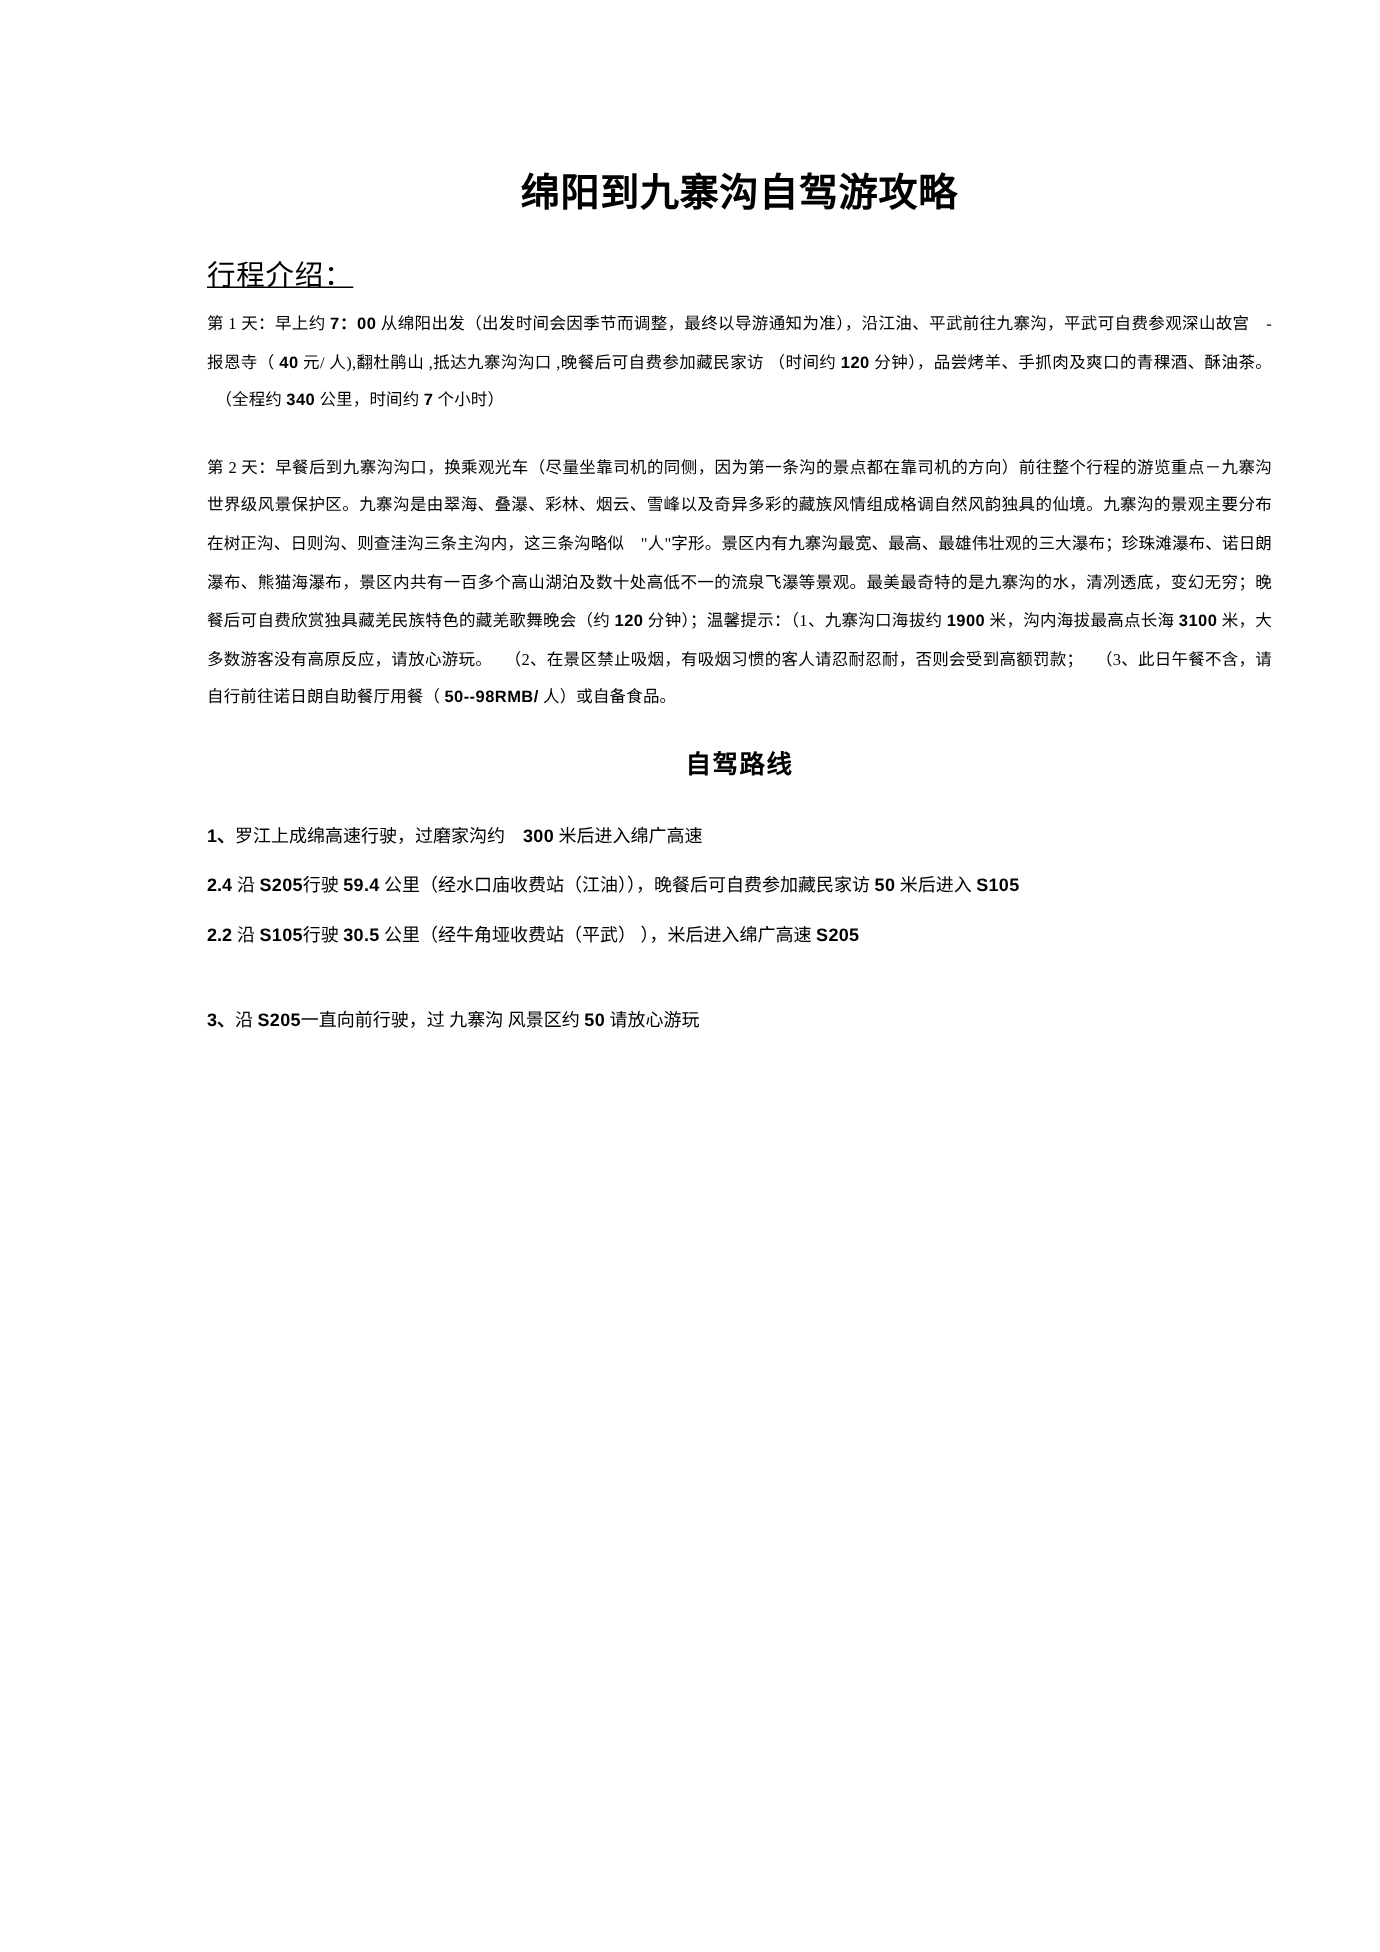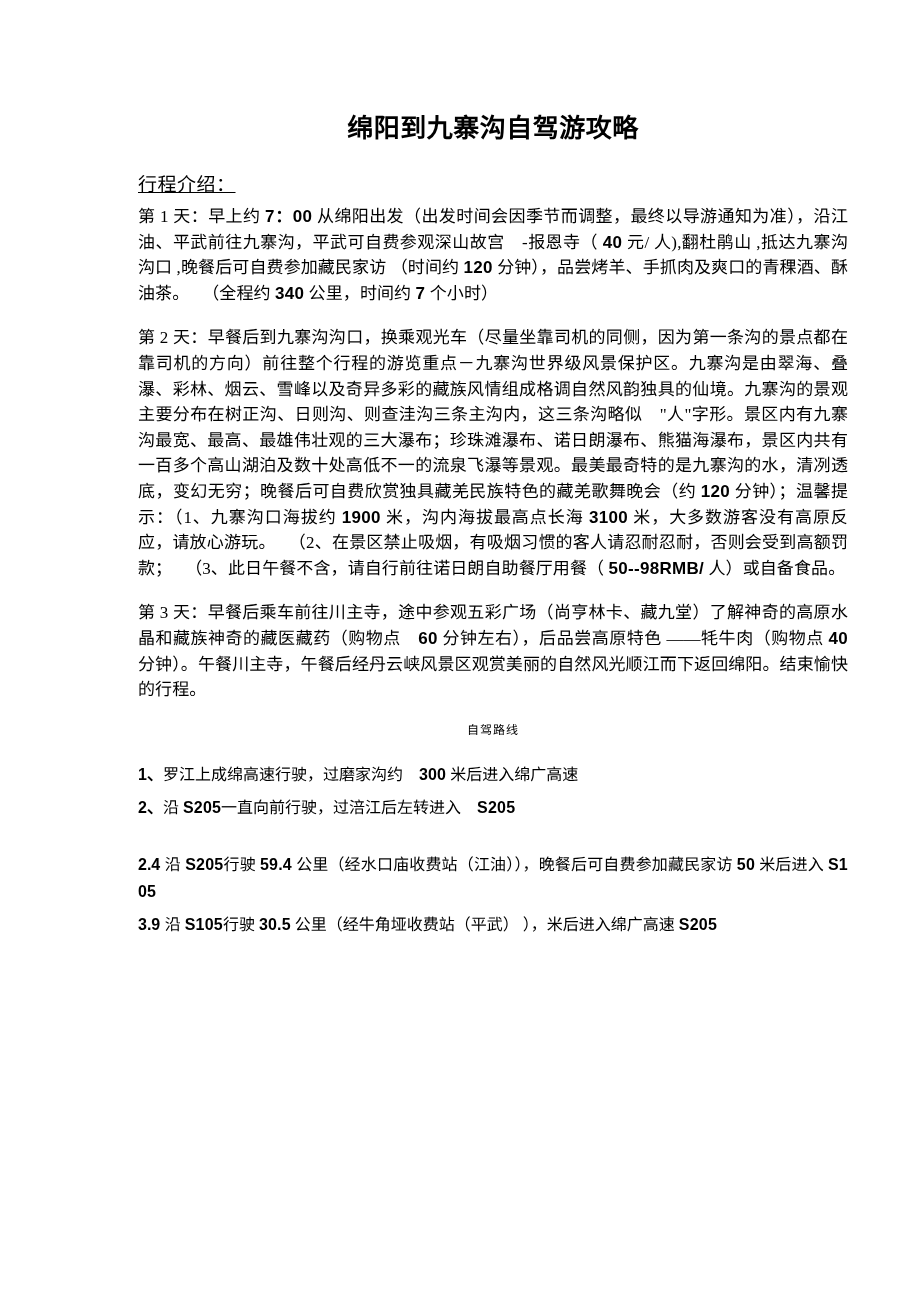--- a/index.html
+++ b/index.html
@@ -42,49 +42,49 @@
     font-size: 19px;
     font-weight: 400;
     line-height: 1.4;
     letter-spacing: 0.5px;
     text-decoration: underline;
   }
 
   .center-head {
     margin: 18px 0 22px 0;
     text-align: center;
-    font-size: 12px;
-    font-weight: 400;
+    font-size: 17px;
+    font-weight: 700;
     line-height: 1.4;
     letter-spacing: 1px;
   }
 
   
   .para {
     margin: 0 0 19px 0;
-    font-size: 17px;
+    font-size: 11px;
     line-height: 25.6px;
     text-align: justify;
     text-justify: inter-ideograph;
     letter-spacing: 0.1px;
     word-break: break-all;
   }
   .para:last-child { margin-bottom: 0; }
 
   
   .num {
     font-family: "Liberation Sans", "DejaVu Sans", sans-serif;
     font-weight: 700;
     letter-spacing: 0.3px;
   }
 
   
   .route {
     margin: 0 0 18px 0;
-    font-size: 16px;
+    font-size: 12px;
     line-height: 27px;
     text-align: justify;
     text-justify: inter-ideograph;
     word-break: break-all;
   }
   .route .lead {
     font-family: "Liberation Sans", "DejaVu Sans", sans-serif;
     font-weight: 700;
   }
   .route .road {
@@ -105,43 +105,37 @@
   <div class="section-head">行程介绍：</div>
 
   <p class="para">
     <span>第 1 天：</span><span>早上约 </span><span class="num">7：00</span><span> 从绵阳出发（出发时间会因季节而调整，最终以导游通知为准），沿江油、平武前往九寨沟，平武可自费参观深山故宫　-报恩寺（ </span><span class="num">40</span><span> 元/ 人),翻杜鹃山 ,抵达九寨沟沟口 ,晚餐后可自费参加藏民家访 （时间约 </span><span class="num">120</span><span> 分钟），品尝烤羊、手抓肉及爽口的青稞酒、酥油茶。 　（全程约 </span><span class="num">340</span><span> 公里，时间约 </span><span class="num">7</span><span> 个小时）</span>
   </p>
 
   <p class="para">
     <span>第 2 天：</span><span>早餐后到九寨沟沟口，换乘观光车（尽量坐靠司机的同侧，因为第一条沟的景点都在靠司机的方向）前往整个行程的游览重点－九寨沟世界级风景保护区。九寨沟是由翠海、叠瀑、彩林、烟云、雪峰以及奇异多彩的藏族风情组成格调自然风韵独具的仙境。九寨沟的景观主要分布在树正沟、日则沟、则查洼沟三条主沟内，这三条沟略似　"人"字形。景区内有九寨沟最宽、最高、最雄伟壮观的三大瀑布；珍珠滩瀑布、诺日朗瀑布、熊猫海瀑布，景区内共有一百多个高山湖泊及数十处高低不一的流泉飞瀑等景观。最美最奇特的是九寨沟的水，清冽透底，变幻无穷；晚餐后可自费欣赏独具藏羌民族特色的藏羌歌舞晚会（约 </span><span class="num">120</span><span> 分钟）；温馨提示：（1、九寨沟口海拔约 </span><span class="num">1900</span><span> 米，沟内海拔最高点长海 </span><span class="num">3100</span><span> 米，大多数游客没有高原反应，请放心游玩。 　（2、在景区禁止吸烟，有吸烟习惯的客人请忍耐忍耐，否则会受到高额罚款； 　（3、此日午餐不含，请自行前往诺日朗自助餐厅用餐（ </span><span class="num">50--98RMB/</span><span> 人）或自备食品。</span>
   </p>
 
-  <p class="para">
-    <span>第 3 天：</span><span>早餐后乘车前往川主寺，途中参观五彩广场（尚亨林卡、藏九堂）了解神奇的高原水晶和藏族神奇的藏医藏药（购物点　</span><span class="num">60</span><span> 分钟左右），后品尝高原特色 ——牦牛肉（购物点 </span><span class="num">40</span><span> 分钟）。午餐川主寺，午餐后经丹云峡风景区观赏美丽的自然风光顺江而下返回绵阳。结束愉快的行程。</span>
-  </p>
 
   <div class="center-head">自驾路线</div>
 
   <div>
 
     <p class="route tight">
       <span class="lead">1、</span><span>罗江上成绵高速行驶，过磨家沟约　</span><span class="road">300</span><span> 米后进入绵广高速</span>
     </p>
 
 
-    <p class="route gap-lg">
-      <span class="lead">2、</span><span>沿 </span><span class="road">S205</span><span>一直向前行驶，过涪江后左转进入　</span><span class="road">S205</span>
-    </p>
 
     <p class="route tight">
       <span class="lead">2.4 </span><span>沿 </span><span class="road">S205</span><span>行驶 </span><span class="road">59.4</span><span> 公里（经水口庙收费站（江油）），晚餐后可自费参加藏民家访 </span><span class="road">50</span><span> 米后进入 </span><span class="road">S105</span>
     </p>
 
     <p class="route gap-lg">
-      <span class="lead">3.9 </span><span>沿 </span><span class="road">S105</span><span>行驶 </span><span class="road">30.5</span><span> 公里（经牛角垭收费站（平武） ），米后进入绵广高速 </span><span class="road">S205</span>
+      <span class="lead">2.2 </span><span>沿 </span><span class="road">S105</span><span>行驶 </span><span class="road">30.5</span><span> 公里（经牛角垭收费站（平武） ），米后进入绵广高速 </span><span class="road">S205</span>
     </p>
 
     <p class="route">
       <span class="lead">3、</span><span>沿 </span><span class="road">S205</span><span>一直向前行驶，过 九寨沟 风景区约 </span><span class="road">50</span><span> 请放心游玩</span>
     </p>
 
   </div>
 
 </div>
 

